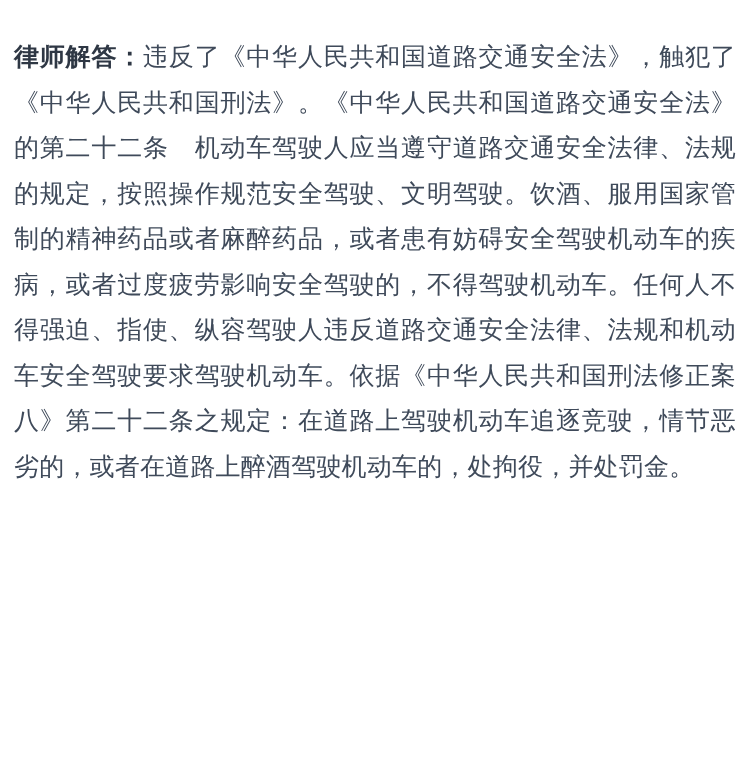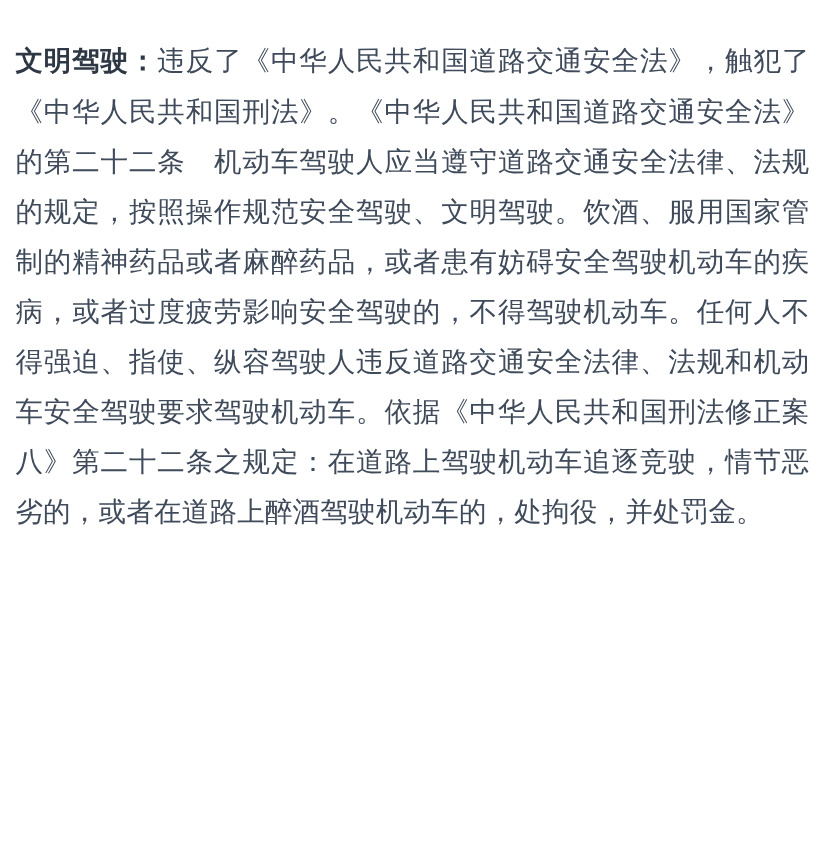--- a/index.html
+++ b/index.html
@@ -42,15 +42,15 @@
     font-weight: bold;
     color: #2e3744;
   }
 </style>
 </head>
 <body>
 
 <div class="page">
 
 
-  <p class="body-block"><span class="label-strong">文明驾驶：</span><span>违反了《中华人民共和国道路交通安全法》，触犯了《中华人民共和国刑法》。《中华人民共和国道路交通安全法》的第二十二条　机动车驾驶人应当遵守道路交通安全法律、法规的规定，按照操作规范安全驾驶、文明驾驶。饮酒、服用国家管制的精神药品或者麻醉药品，或者患有妨碍安全驾驶机动车的疾病，或者过度疲劳影响安全驾驶的，不得驾驶机动车。任何人不得强迫、指使、纵容驾驶人违反道路交通安全法律、法规和机动车安全驾驶要求驾驶机动车。依据《中华人民共和国刑法修正案八》第二十二条之规定：在道路上驾驶机动车追逐竞驶，情节恶劣的，或者在道路上醉酒驾驶机动车的，处拘役，并处罚金。</span></p>
+  <p class="body-block"><span class="label-strong">律师解答：</span><span>违反了《中华人民共和国道路交通安全法》，触犯了《中华人民共和国刑法》。《中华人民共和国道路交通安全法》的第二十二条　机动车驾驶人应当遵守道路交通安全法律、法规的规定，按照操作规范安全驾驶、文明驾驶。饮酒、服用国家管制的精神药品或者麻醉药品，或者患有妨碍安全驾驶机动车的疾病，或者过度疲劳影响安全驾驶的，不得驾驶机动车。任何人不得强迫、指使、纵容驾驶人违反道路交通安全法律、法规和机动车安全驾驶要求驾驶机动车。依据《中华人民共和国刑法修正案八》第二十二条之规定：在道路上驾驶机动车追逐竞驶，情节恶劣的，或者在道路上醉酒驾驶机动车的，处拘役，并处罚金。</span></p>
 
 </div>
 
 </body></html>

